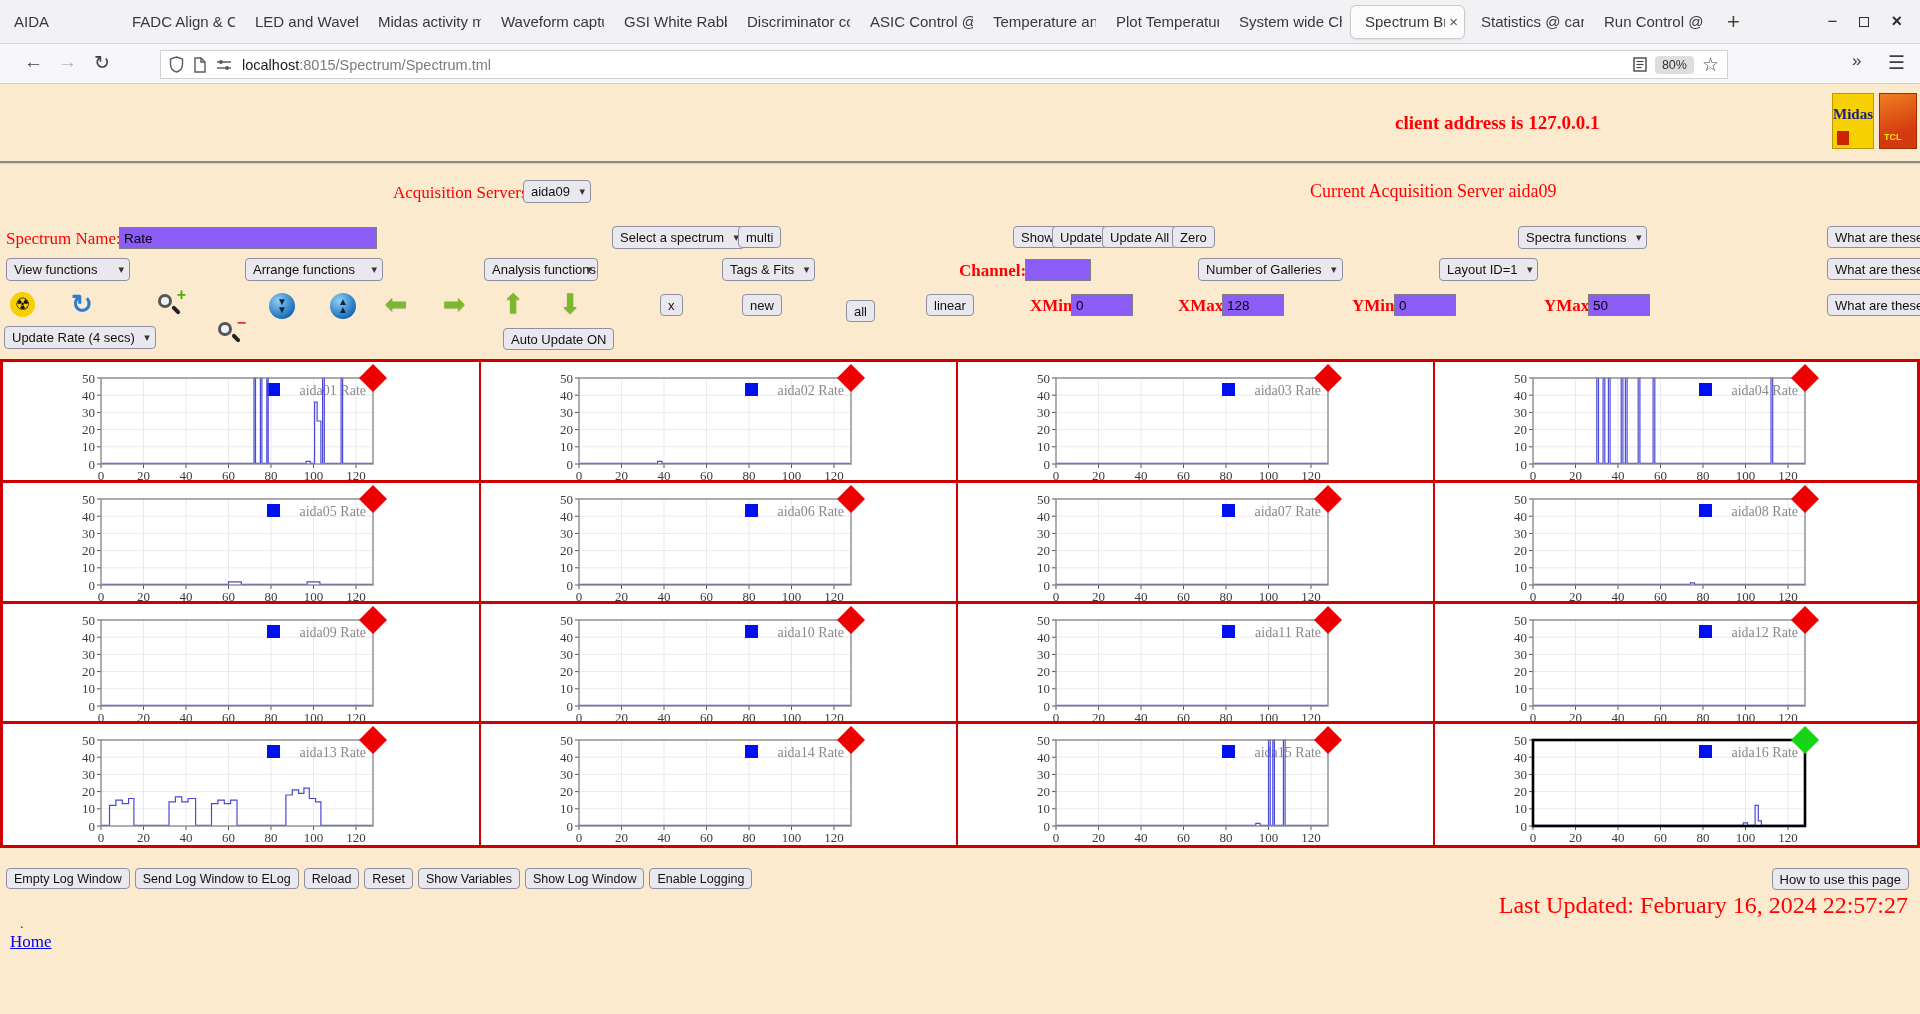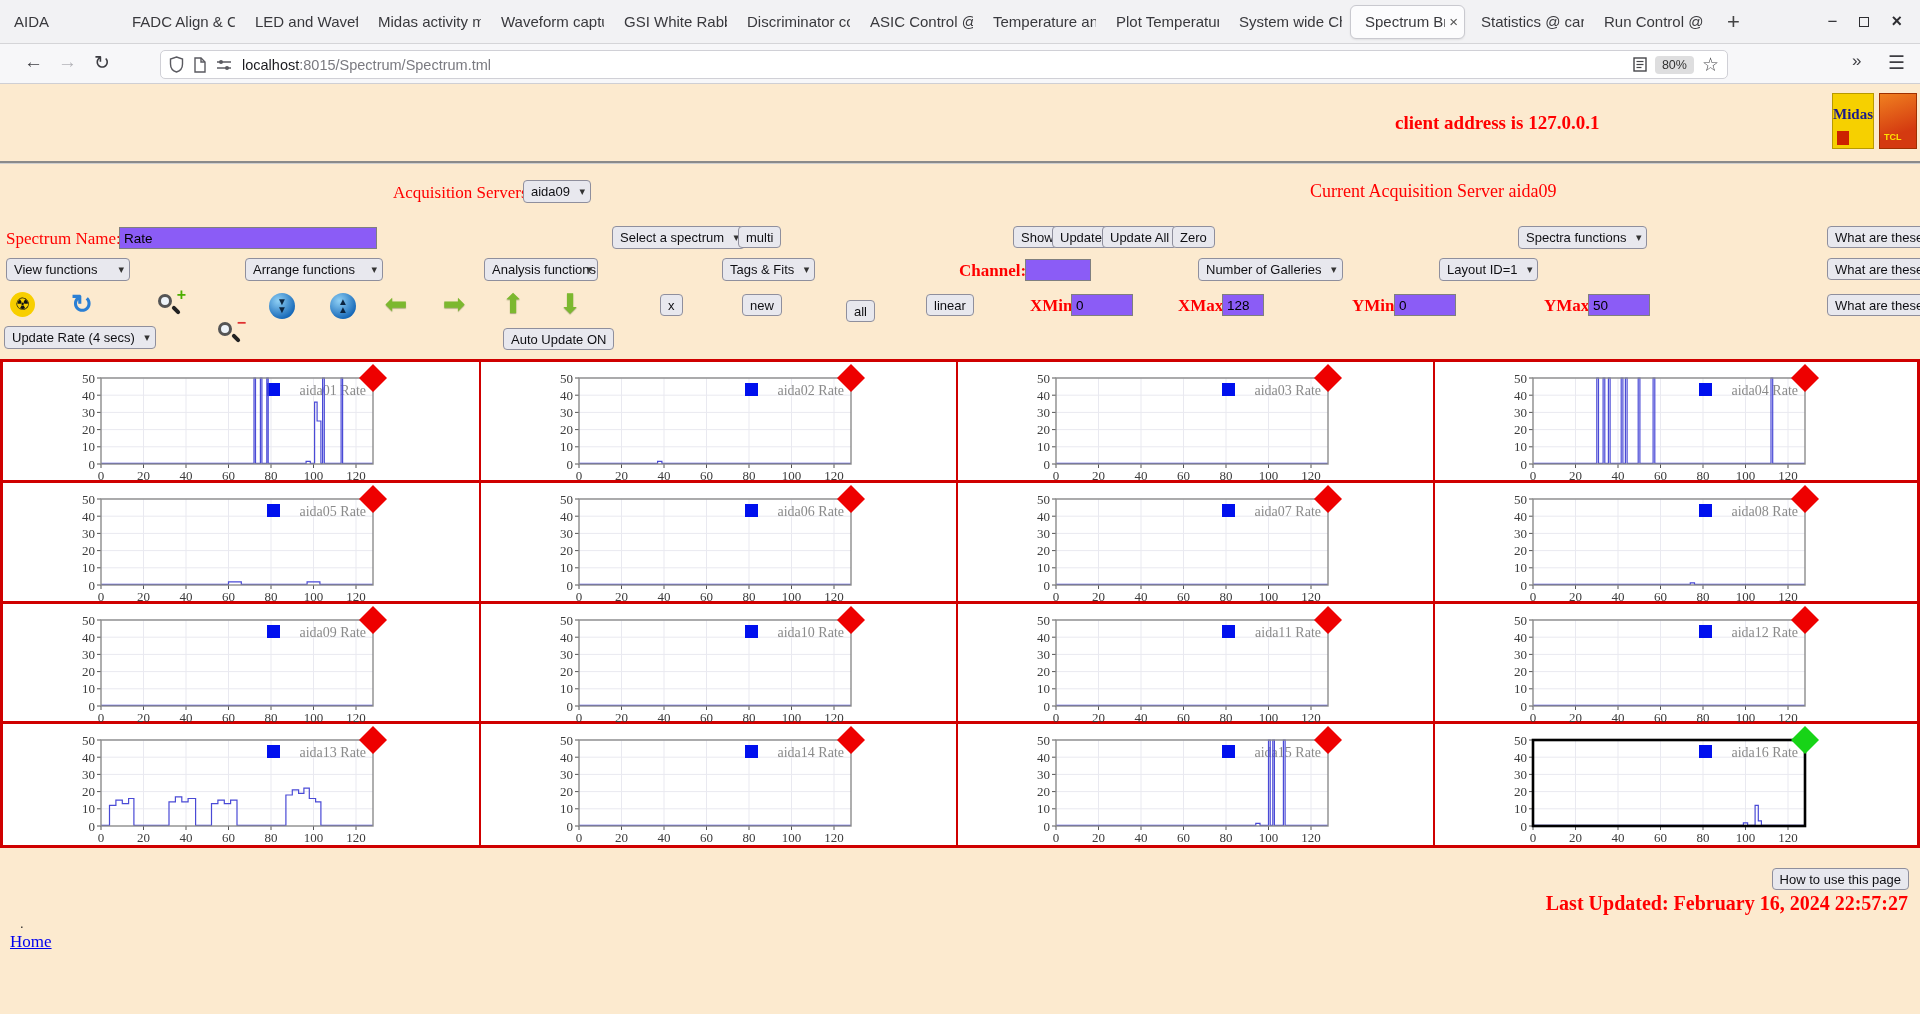--- a/index.html
+++ b/index.html
@@ -14,21 +14,21 @@
   .tab .tlabel { overflow:hidden; white-space:nowrap; flex:1; }
   .tab .tclose { margin-left:4px; color:#555; font-size:15px; }
   #newtab { font-size:22px; color:#444; padding:0 14px; }
   #wincontrols { margin-left:auto; display:flex; align-items:center; gap:22px; padding-right:18px; color:#2e2e32; }
   #wincontrols .wmin { font-size:17px; }
   #wincontrols .wmax { width:10px; height:10px; border:1.6px solid #2e2e32; display:inline-block; }
   #wincontrols .wclose { font-size:18px; font-weight:bold; }
 
   #navbar { position:absolute; left:0; top:44px; width:1920px; height:40px; background:#f7f7f9; border-bottom:1px solid #cfcfd4; }
   .navbtn { position:absolute; top:7px; font-size:19px; color:#3d3d42; }
-  #urlbar { position:absolute; left:160px; top:6px; width:1568px; height:29px; background:#ffffff; border:1px solid #d0d0d6; border-radius:5px; display:flex; align-items:center; padding:0 8px; }
+  #urlbar { position:absolute; left:160px; top:6px; width:1568px; height:29px; background:#ffffff; border:1px solid #d0d0d6; border-radius:0; display:flex; align-items:center; padding:0 8px; }
   #urlbar svg { flex:0 0 auto; }
   #urltext { font-size:14.5px; margin-left:10px; color:#1b1b1f; flex:1; white-space:nowrap; overflow:hidden; }
   #urltext .upath { color:#7a7a80; }
   #zoombadge { background:#dededf; border-radius:4px; font-size:12.5px; color:#333; padding:2px 7px; margin:0 8px; }
   .ubicon { color:#46464a; font-size:16px; }
 
   
   .redserif { font-family:"Liberation Serif", serif; color:#ff0000; }
   #pg-title { position:absolute; left:9px; top:110px; font-size:20px; font-weight:bold; }
   #client-addr { position:absolute; left:1395px; top:112px; font-size:19px; font-weight:bold; }
@@ -61,21 +61,21 @@
   #grid { position:absolute; left:0; top:359px; width:1920px; height:489px; border:3px solid #cf0000; display:grid; grid-template-columns:478px 477px 477px auto; grid-template-rows:repeat(4, 1fr); background:#ffffff; }
   .cell { position:relative; background:#ffffff; border-right:2px solid #cf0000; border-bottom:3px solid #cf0000; }
   .cell.lastcol { border-right:none; }
   .cell.lastrow { border-bottom:none; }
   .cell svg { position:absolute; left:52px; top:0px; }
 
   
   #footer-btns { position:absolute; left:6px; top:868px; display:flex; gap:5px; }
   #footer-btns .btn { position:static; height:21px; font-size:12.5px; }
   #howto { top:868px; right:11px; left:auto; }
-  #last-updated { position:absolute; right:12px; top:892px; font-size:20px; font-weight:bold; }
+  #last-updated { position:absolute; right:12px; top:892px; font-size:24px; font-weight:normal; }
   #dot { position:absolute; left:20px; top:916px; font-size:13px; color:#222; }
   #home { position:absolute; left:10px; top:932px; font-family:"Liberation Serif", serif; font-size:17px; color:#0000ee; text-decoration:underline; }
 </style>
 </head>
 <body>
 
 <div id="stage">
 
   <div id="tabbar">
 
@@ -241,21 +241,21 @@
   <span class="icon26 greenarrow" style="left:440px;top:290px">➡</span>
   <span class="icon26 greenarrow" style="left:499px;top:290px">⬆</span>
   <span class="icon26 greenarrow" style="left:556px;top:290px">⬇</span>
   <button class="btn" style="left:660px;top:294px">x</button>
   <button class="btn" style="left:742px;top:294px">new</button>
   <button class="btn" style="left:846px;top:300px">all</button>
   <button class="btn" style="left:926px;top:294px">linear</button>
   <span class="rlabel" style="left:1030px;top:296px;font-weight:bold">XMin</span>
   <input class="tinput" style="left: 1071px; top: 294px; width: 62px;" value="0">
   <span class="rlabel" style="left:1178px;top:296px;font-weight:bold">XMax</span>
-  <input class="tinput" style="left: 1222px; top: 294px; width: 42px;" value="128">
+  <input class="tinput" style="left: 1222px; top: 294px; width: 62px;" value="128">
   <span class="rlabel" style="left:1352px;top:296px;font-weight:bold">YMin</span>
   <input class="tinput" style="left: 1394px; top: 294px; width: 62px;" value="0">
   <span class="rlabel" style="left:1544px;top:296px;font-weight:bold">YMax</span>
   <input class="tinput" style="left: 1588px; top: 294px; width: 62px;" value="50">
   <button class="btn" style="left:1827px;top:294px">What are these?</button>
 
   <span class="sel" style="left:4px;top:326px">
       <span>Update Rate (4 secs)</span>
       <span class="chev">▾</span>
     </span>
@@ -1009,17 +1009,26 @@
           <line x1="258.5" y1="102" x2="258.5" y2="106" stroke="#555" stroke-width="1"></line>
           <text x="258.5" y="118" text-anchor="middle" font-family="Liberation Serif, serif" font-size="13" fill="#3c3c3c">100</text>
           <line x1="301" y1="102" x2="301" y2="106" stroke="#555" stroke-width="1"></line>
           <text x="301" y="118" text-anchor="middle" font-family="Liberation Serif, serif" font-size="13" fill="#3c3c3c">120</text>
           <rect x="46" y="16" width="272" height="86" fill="none" stroke="#000000" stroke-width="2.6"></rect>
           <polygon points="318,2 332,16 318,30 304,16" fill="#17d417"></polygon>
         </svg>
       </div>
     </div>
 
+  <div id="footer-btns">
+      <button class="btn">Empty Log Window</button>
+      <button class="btn">Send Log Window to ELog</button>
+      <button class="btn">Reload</button>
+      <button class="btn">Reset</button>
+      <button class="btn">Show Variables</button>
+      <button class="btn">Show Log Window</button>
+      <button class="btn">Enable Logging</button>
+    </div>
   <button class="btn" id="howto">How to use this page</button>
   <div id="last-updated" class="redserif">Last Updated: February 16, 2024 22:57:27</div>
   <div id="dot">.</div>
   <a id="home">Home</a>
 </div>
 
 </body></html>

